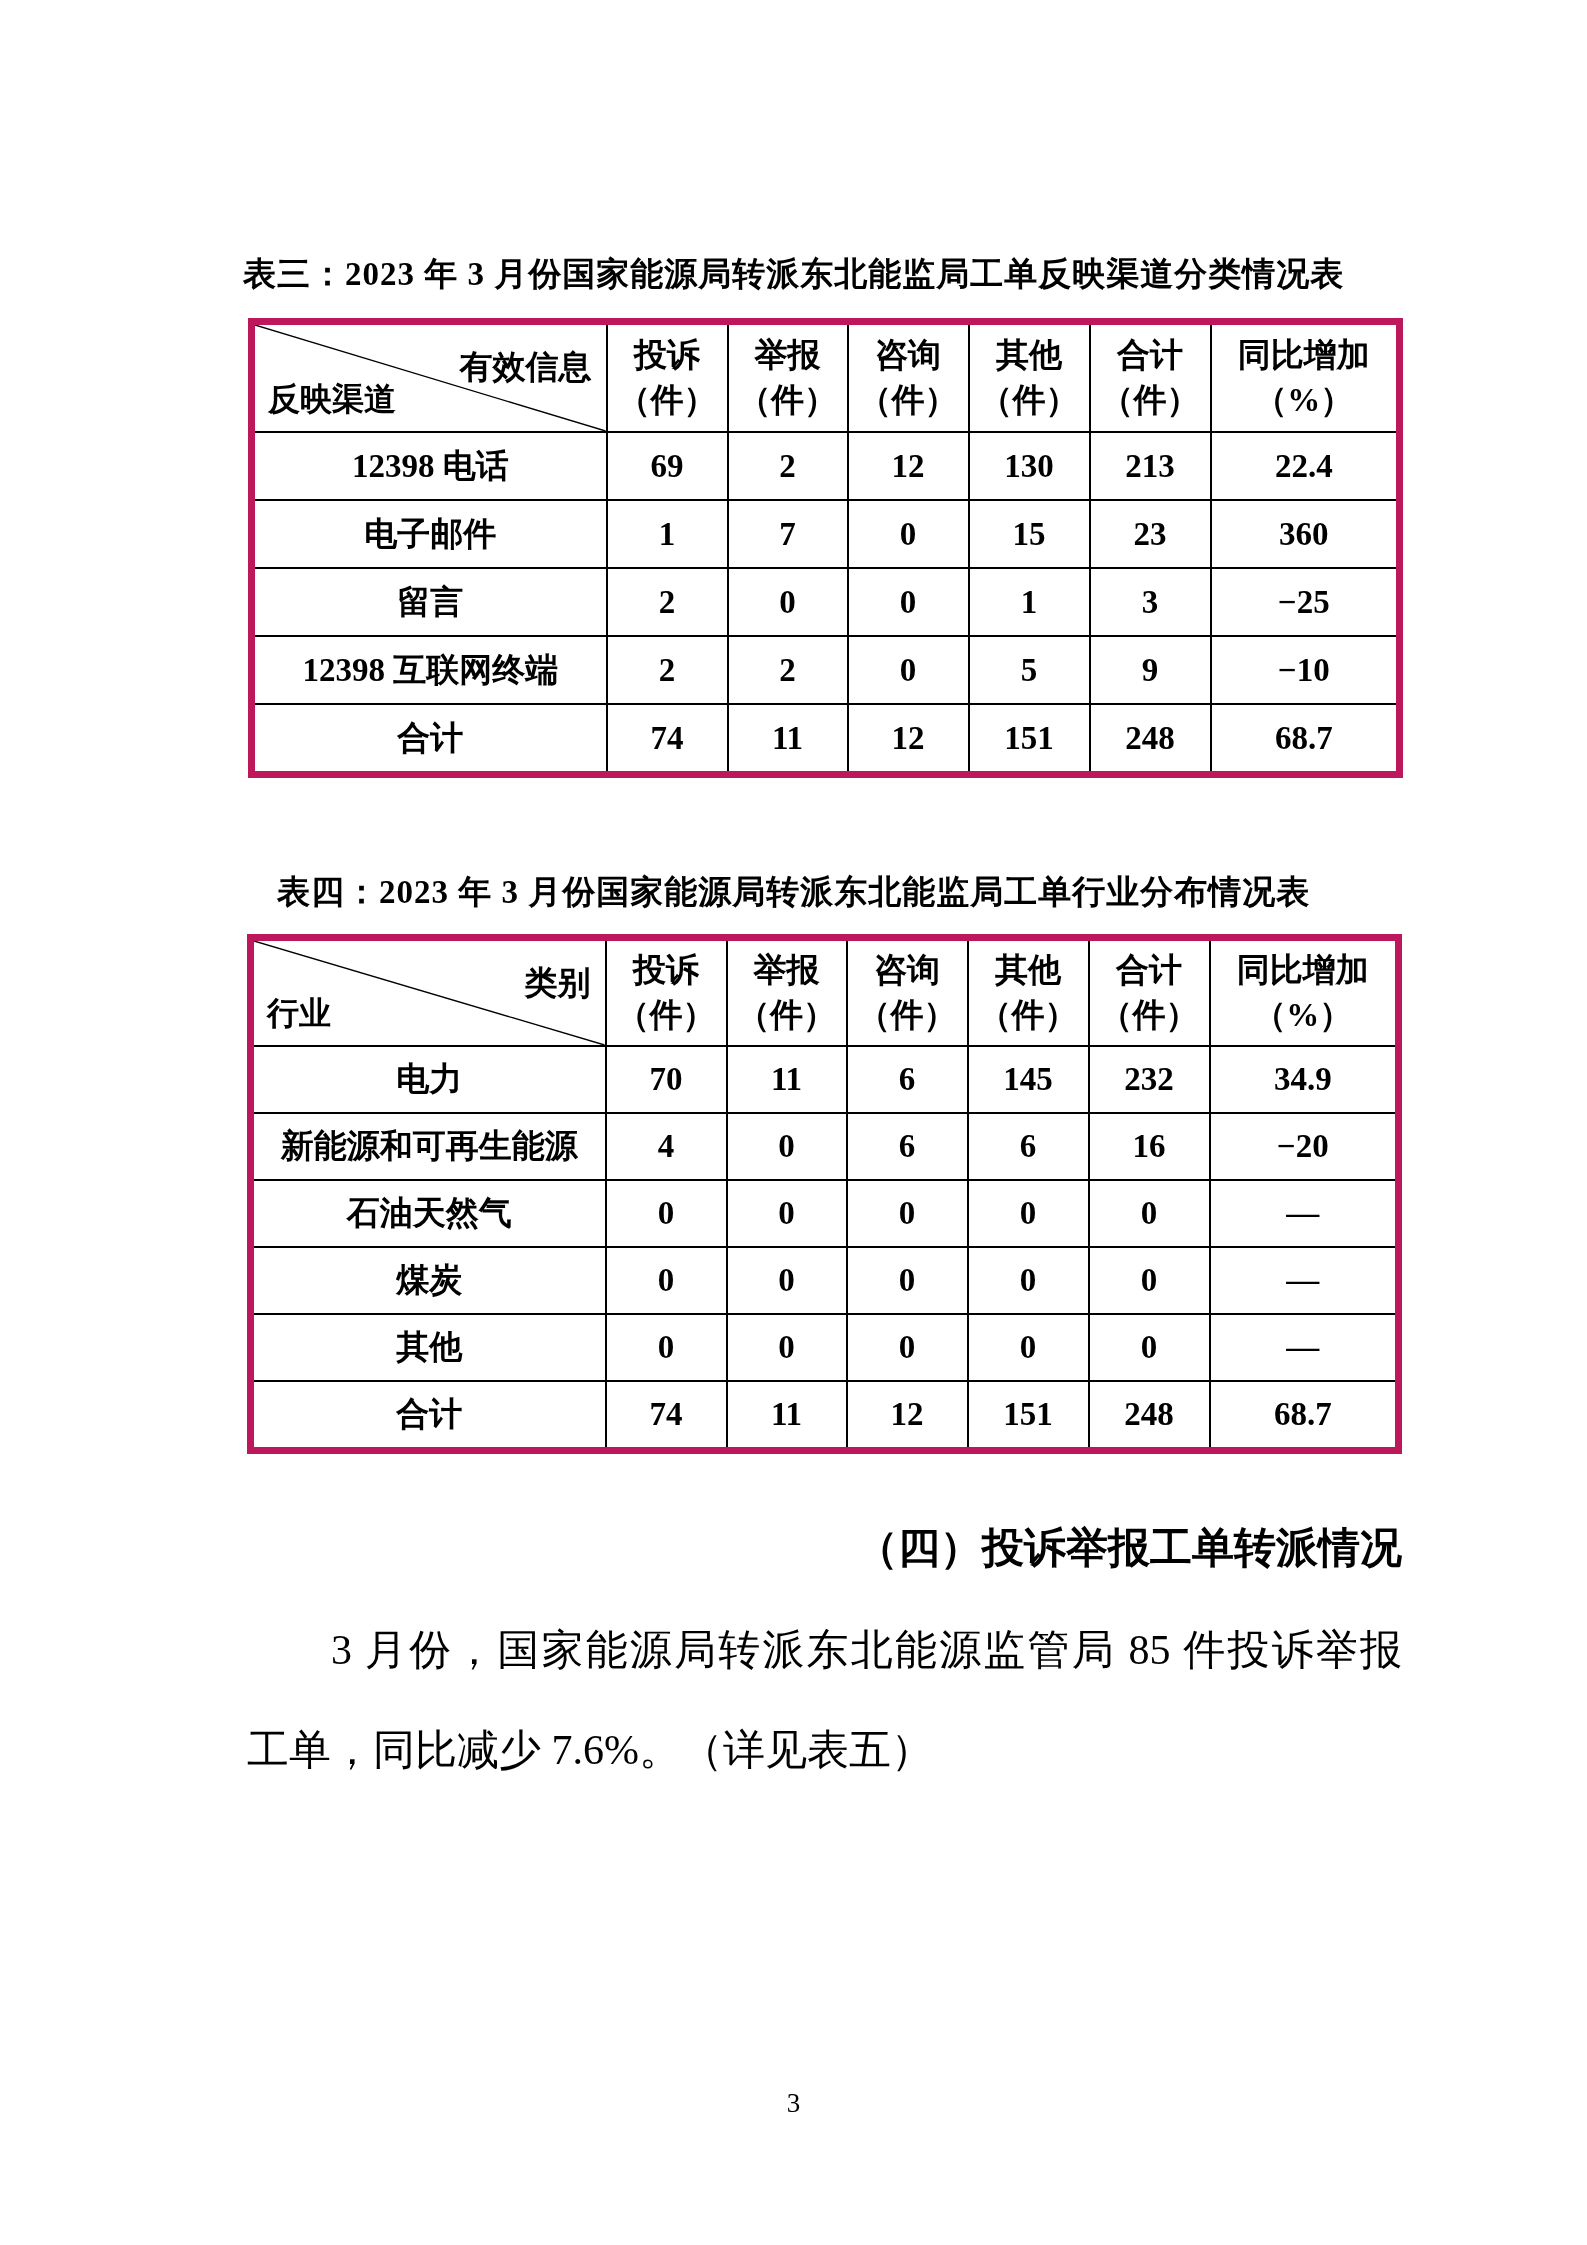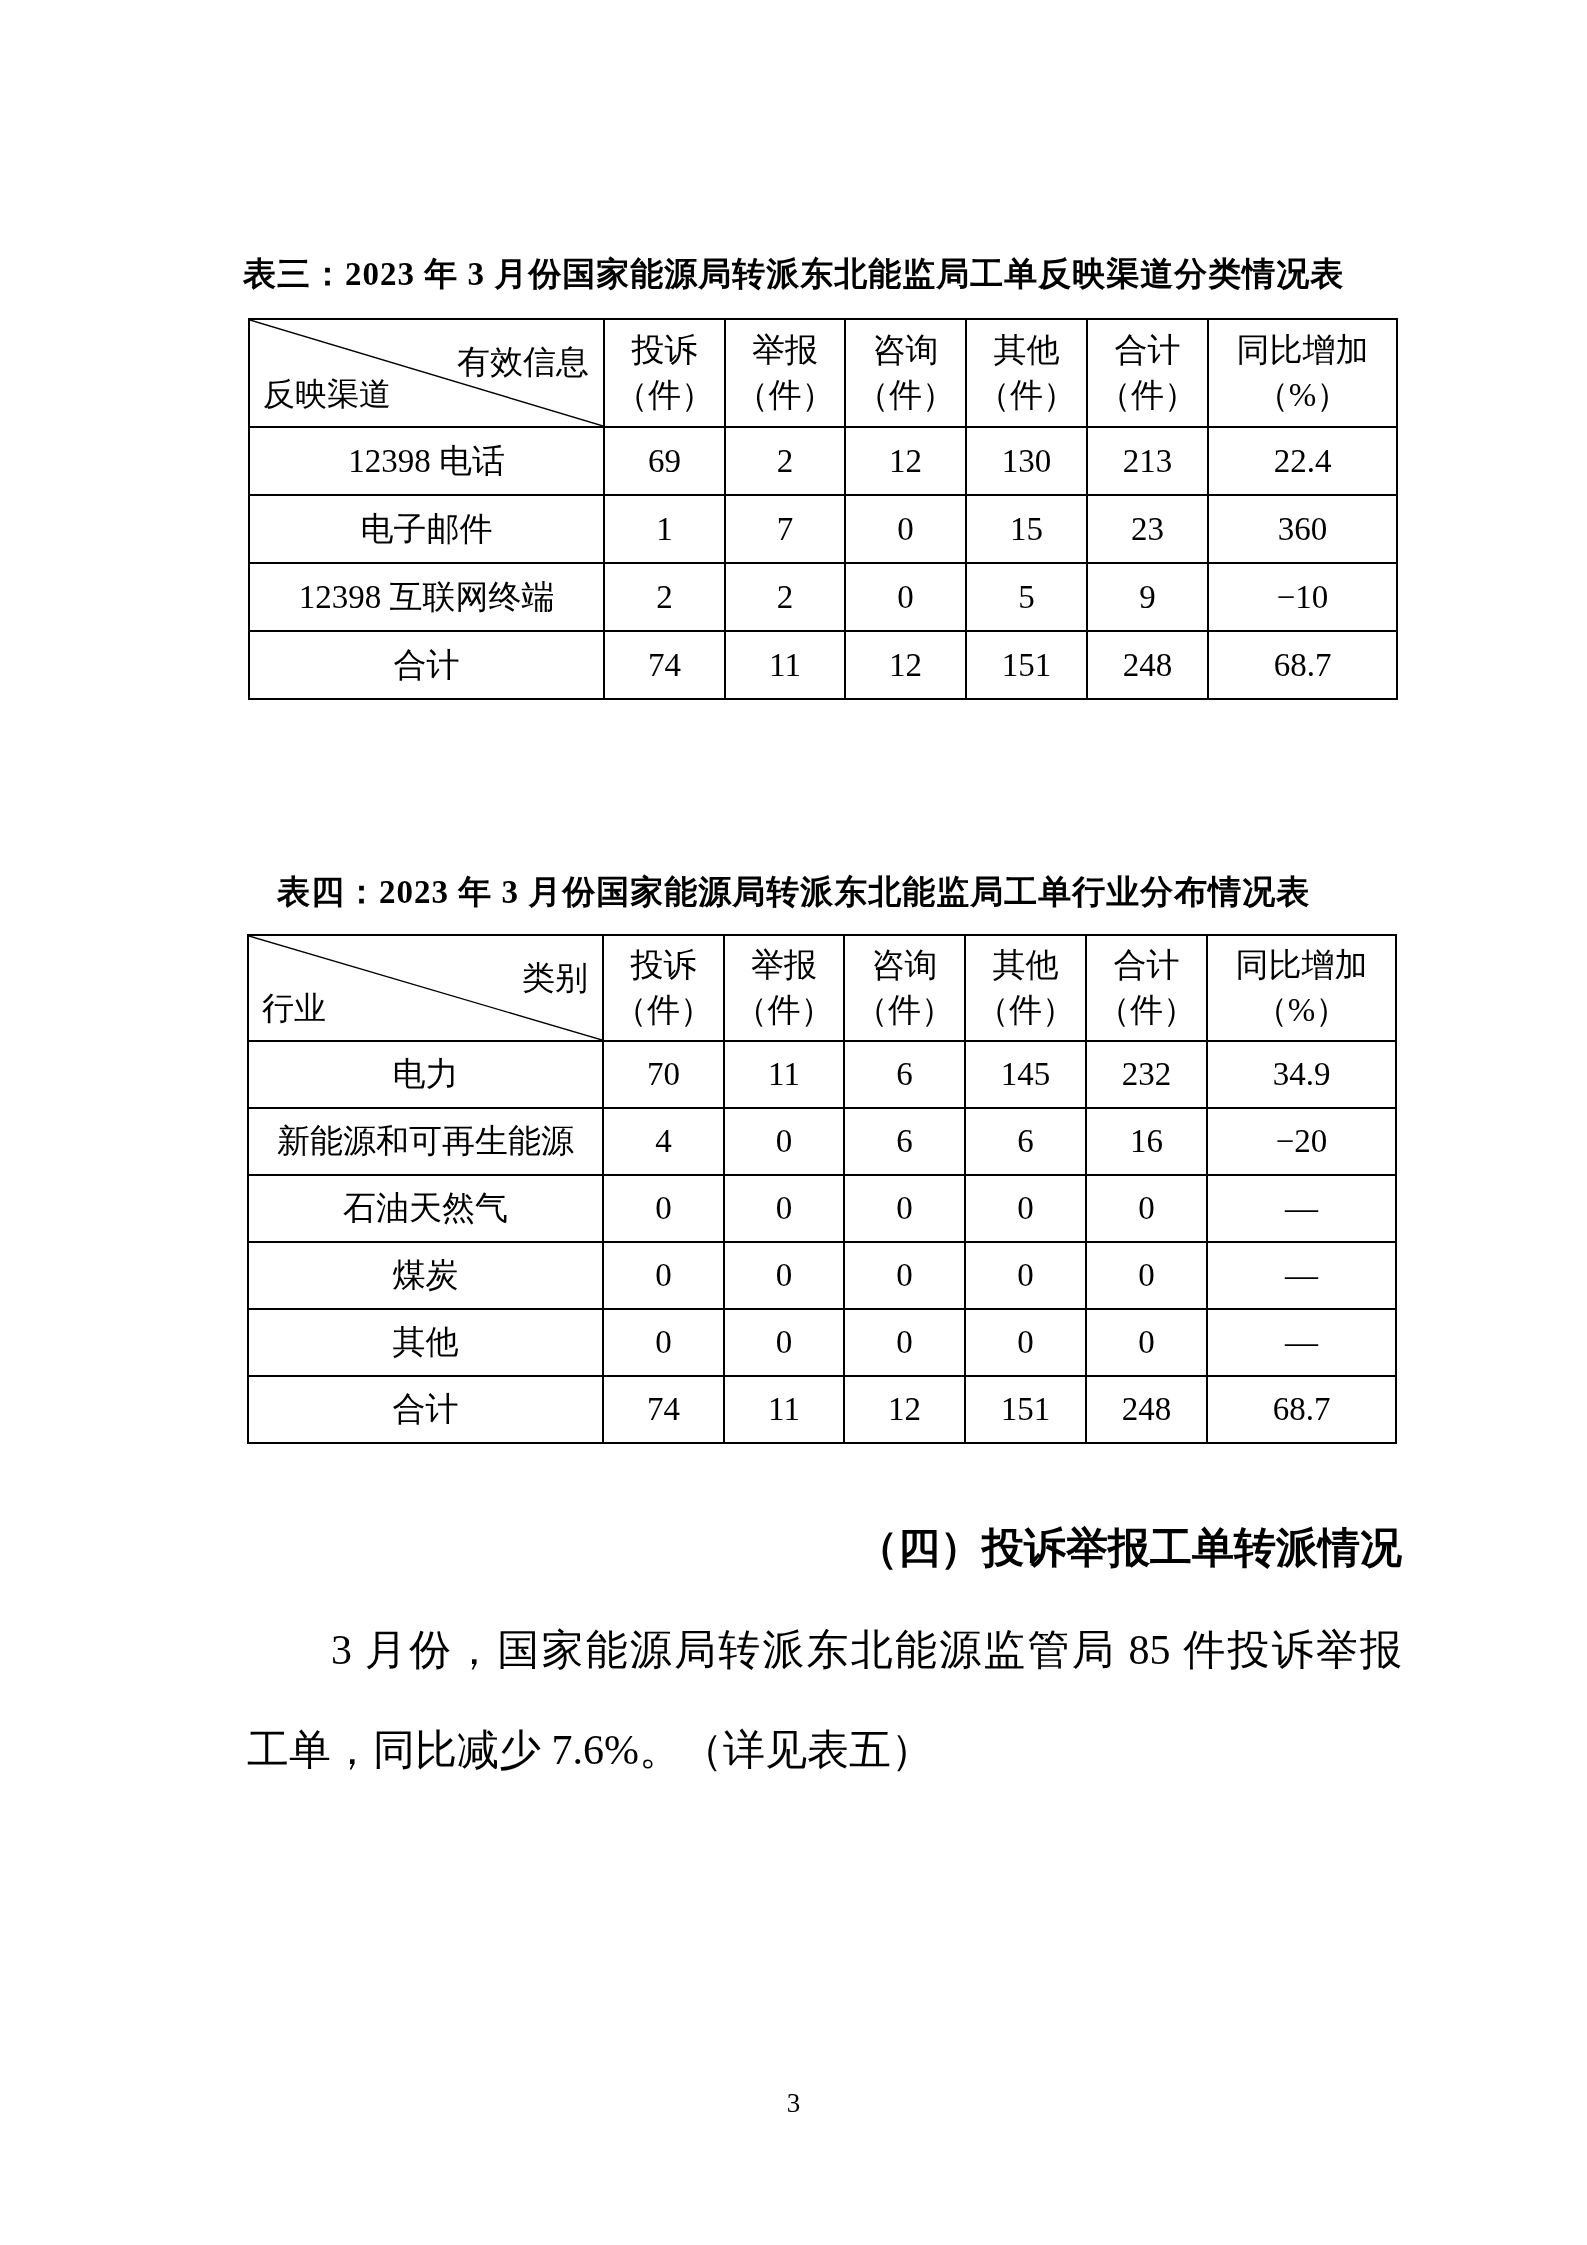--- a/index.html
+++ b/index.html
@@ -20,21 +20,22 @@
     font-size: 33px;
     font-weight: bold;
     letter-spacing: 1px;
     white-space: nowrap;
   }
   table.tbl {
     position: absolute;
     border-collapse: collapse;
     table-layout: fixed;
     width: 1148px;
-    border: 2px solid #be185d;
+    border: 7px solid #be185d;
+    font-weight: bold;
   }
   table.tbl td {
     border: 2px solid #000;
     text-align: center;
     vertical-align: middle;
     font-size: 33px;
     padding: 0;
     overflow: hidden;
   }
   .t3 .hrow td { height: 106px; }
@@ -153,20 +154,29 @@
       <tr class="drow">
         <td>电子邮件</td>
         <td>1</td>
         <td>7</td>
         <td>0</td>
         <td>15</td>
         <td>23</td>
         <td>360</td>
       </tr>
       <tr class="drow">
+        <td>留言</td>
+        <td>2</td>
+        <td>0</td>
+        <td>0</td>
+        <td>1</td>
+        <td>3</td>
+        <td>−25</td>
+      </tr>
+      <tr class="drow">
         <td>12398 互联网终端</td>
         <td>2</td>
         <td>2</td>
         <td>0</td>
         <td>5</td>
         <td>9</td>
         <td>−10</td>
       </tr>
       <tr class="drow">
         <td>合计</td>

